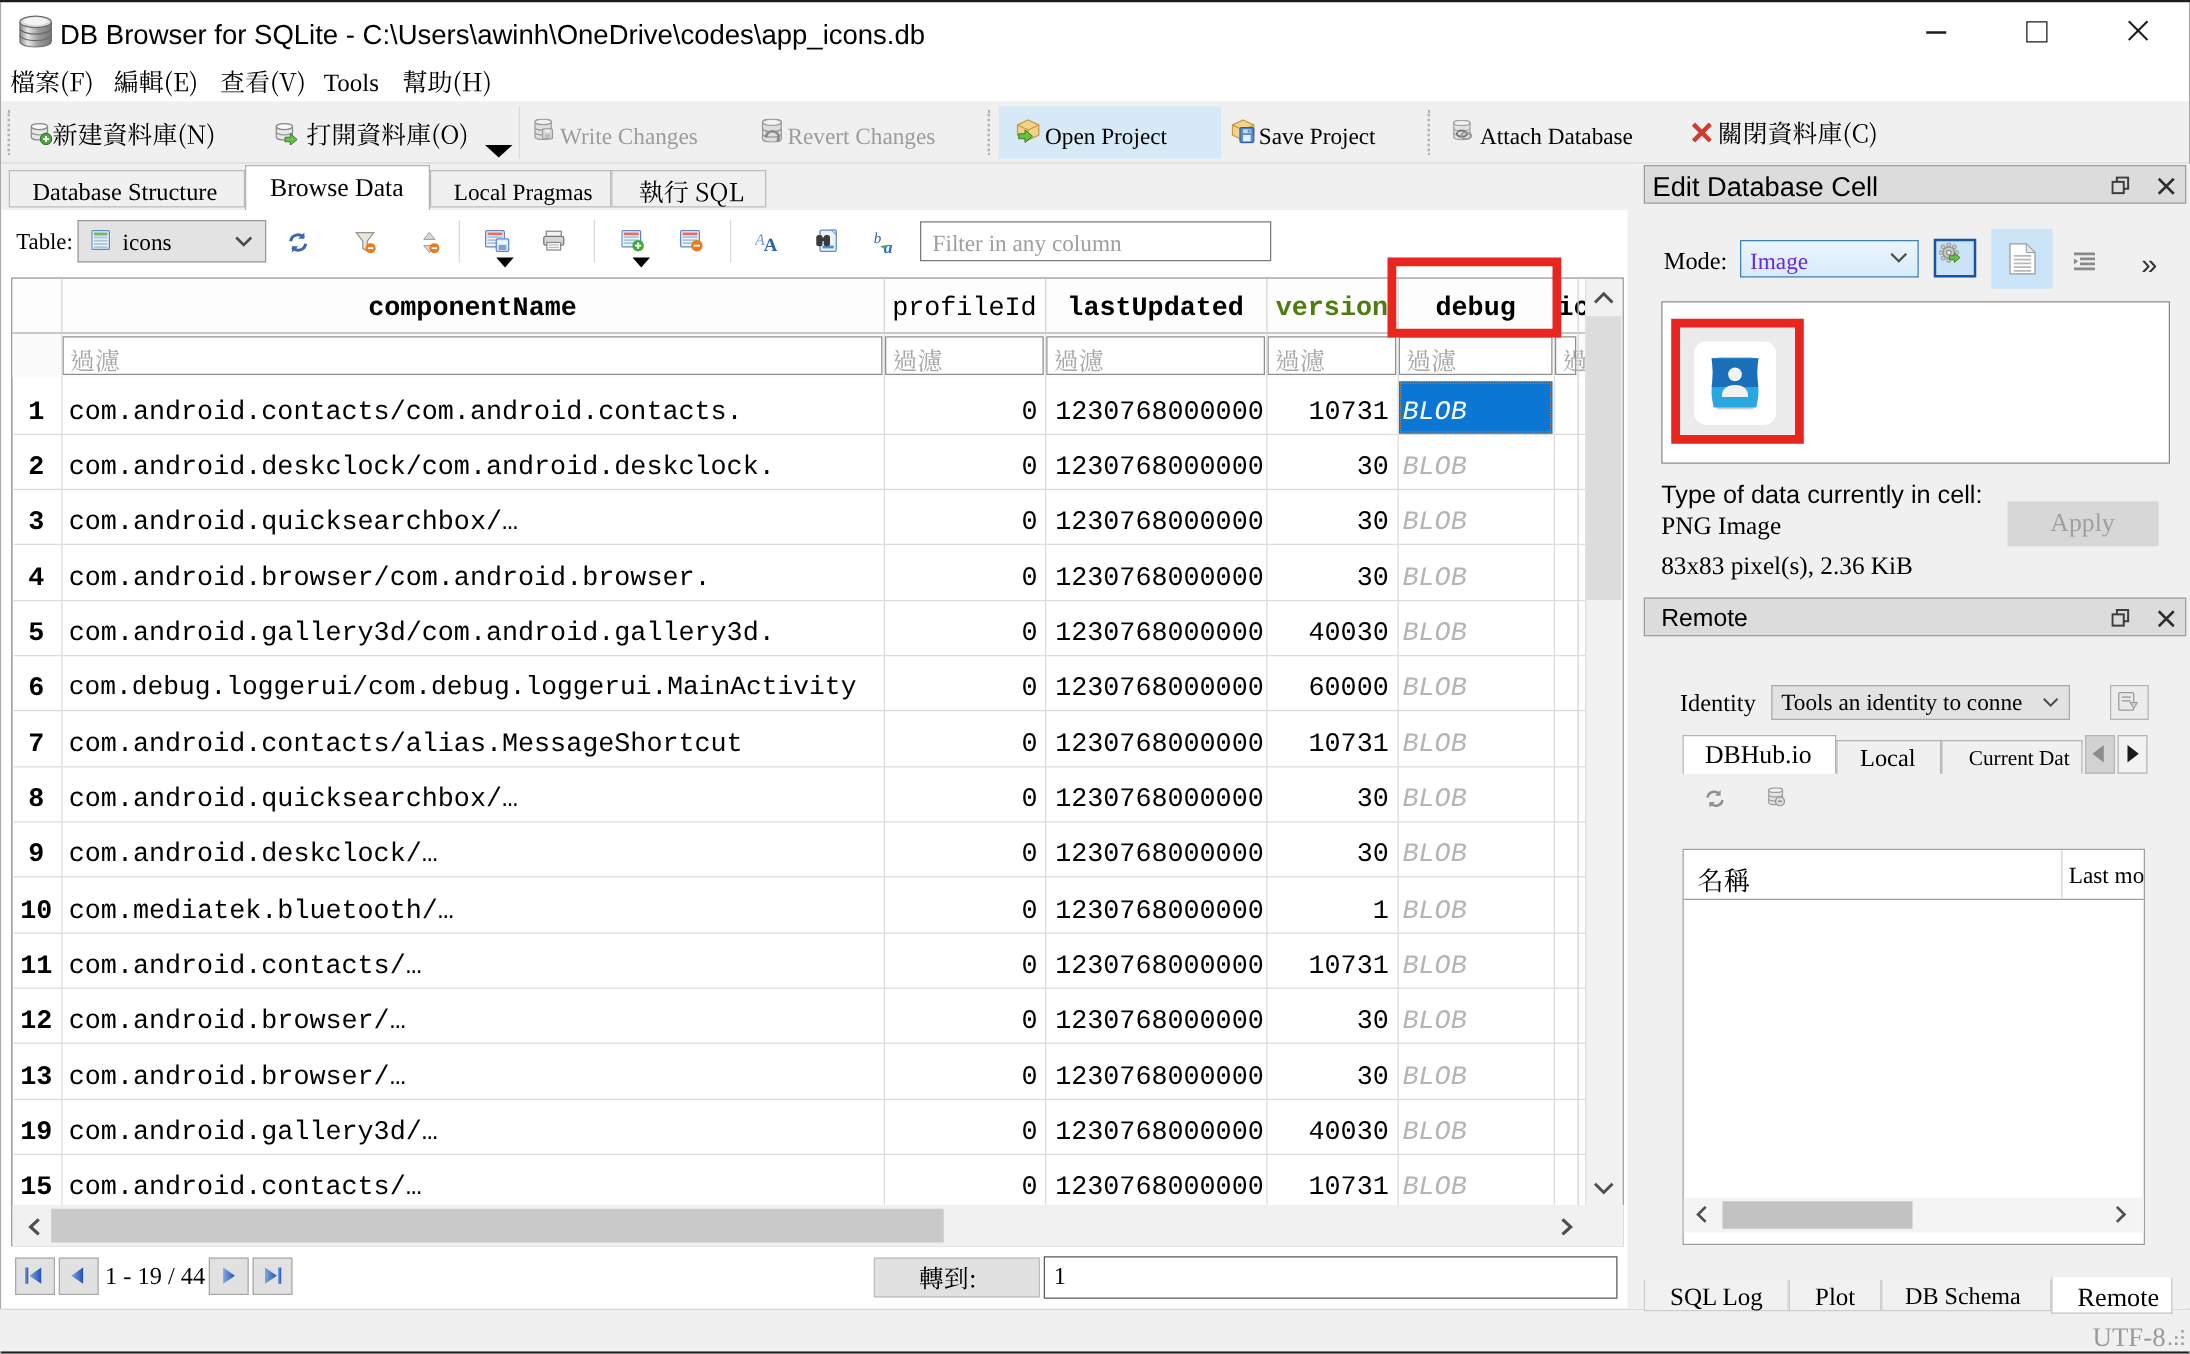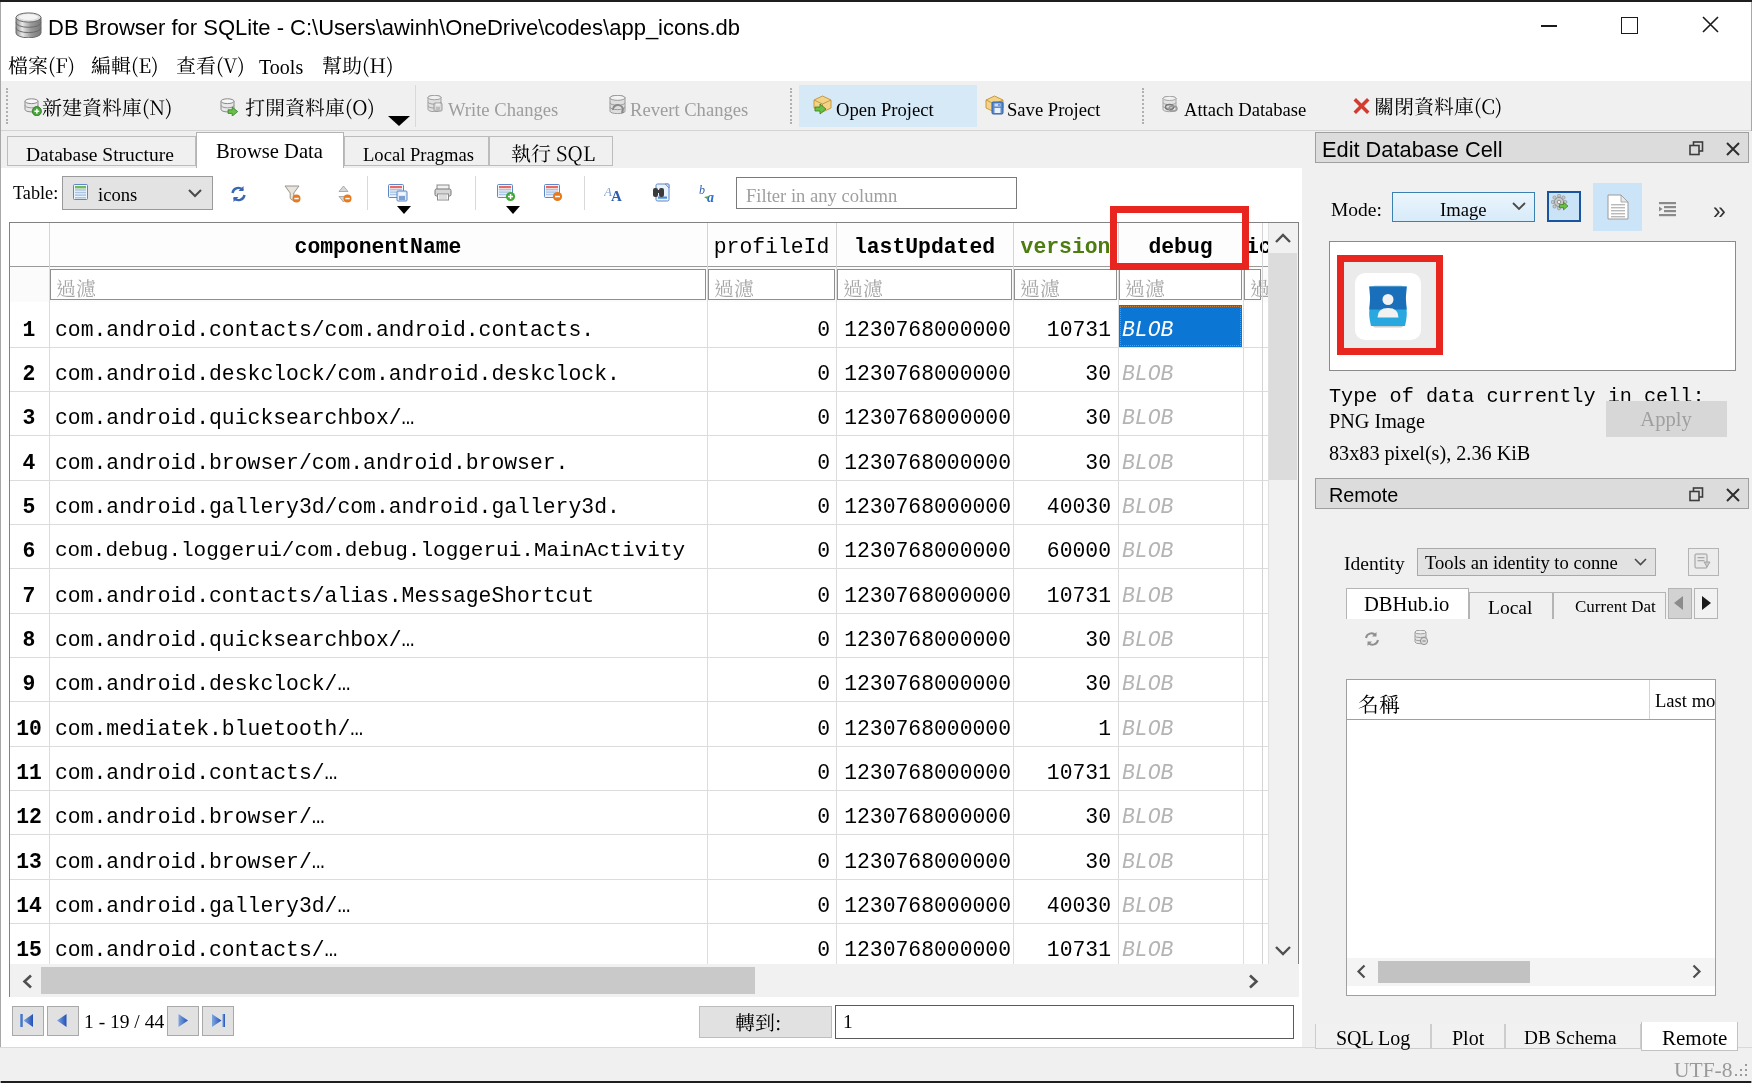--- a/index.html
+++ b/index.html
@@ -356,21 +356,21 @@
 <div style="position:absolute;left:1111px;top:805.23px;font-family:'Liberation Mono';font-size:21.4px;color:#000;font-weight:normal;line-height:1.15;white-space:pre;transform:translateX(-100%);">30</div>
 <div style="position:absolute;left:1122px;top:805.23px;font-family:'Liberation Mono';font-size:21.4px;color:#b4b4b4;font-weight:normal;line-height:1.15;white-space:pre;font-style:italic;">BLOB</div>
 <div style="position:absolute;left:10px;top:878.7900000000001px;width:1258px;height:1px;background:#dcdcdc"></div>
 <div style="position:absolute;left:29px;top:849.5600000000001px;font-family:'Liberation Mono';font-size:21.4px;color:#000;font-weight:bold;line-height:1.15;white-space:pre;transform:translateX(-50%);">13</div>
 <div style="position:absolute;left:55px;top:849.5600000000001px;font-family:'Liberation Mono';font-size:21.4px;color:#000;font-weight:normal;line-height:1.15;white-space:pre;">com.android.browser/…</div>
 <div style="position:absolute;left:830px;top:849.5600000000001px;font-family:'Liberation Mono';font-size:21.4px;color:#000;font-weight:normal;line-height:1.15;white-space:pre;transform:translateX(-100%);">0</div>
 <div style="position:absolute;left:1011px;top:849.5600000000001px;font-family:'Liberation Mono';font-size:21.4px;color:#000;font-weight:normal;line-height:1.15;white-space:pre;transform:translateX(-100%);">1230768000000</div>
 <div style="position:absolute;left:1111px;top:849.5600000000001px;font-family:'Liberation Mono';font-size:21.4px;color:#000;font-weight:normal;line-height:1.15;white-space:pre;transform:translateX(-100%);">30</div>
 <div style="position:absolute;left:1122px;top:849.5600000000001px;font-family:'Liberation Mono';font-size:21.4px;color:#b4b4b4;font-weight:normal;line-height:1.15;white-space:pre;font-style:italic;">BLOB</div>
 <div style="position:absolute;left:10px;top:923.12px;width:1258px;height:1px;background:#dcdcdc"></div>
-<div style="position:absolute;left:29px;top:893.89px;font-family:'Liberation Mono';font-size:21.4px;color:#000;font-weight:bold;line-height:1.15;white-space:pre;transform:translateX(-50%);">14</div>
+<div style="position:absolute;left:29px;top:893.89px;font-family:'Liberation Mono';font-size:21.4px;color:#000;font-weight:bold;line-height:1.15;white-space:pre;transform:translateX(-50%);">19</div>
 <div style="position:absolute;left:55px;top:893.89px;font-family:'Liberation Mono';font-size:21.4px;color:#000;font-weight:normal;line-height:1.15;white-space:pre;">com.android.gallery3d/…</div>
 <div style="position:absolute;left:830px;top:893.89px;font-family:'Liberation Mono';font-size:21.4px;color:#000;font-weight:normal;line-height:1.15;white-space:pre;transform:translateX(-100%);">0</div>
 <div style="position:absolute;left:1011px;top:893.89px;font-family:'Liberation Mono';font-size:21.4px;color:#000;font-weight:normal;line-height:1.15;white-space:pre;transform:translateX(-100%);">1230768000000</div>
 <div style="position:absolute;left:1111px;top:893.89px;font-family:'Liberation Mono';font-size:21.4px;color:#000;font-weight:normal;line-height:1.15;white-space:pre;transform:translateX(-100%);">40030</div>
 <div style="position:absolute;left:1122px;top:893.89px;font-family:'Liberation Mono';font-size:21.4px;color:#b4b4b4;font-weight:normal;line-height:1.15;white-space:pre;font-style:italic;">BLOB</div>
 <div style="position:absolute;left:10px;top:967.45px;width:1258px;height:1px;background:#dcdcdc"></div>
 <div style="position:absolute;left:29px;top:938.22px;font-family:'Liberation Mono';font-size:21.4px;color:#000;font-weight:bold;line-height:1.15;white-space:pre;transform:translateX(-50%);">15</div>
 <div style="position:absolute;left:55px;top:938.22px;font-family:'Liberation Mono';font-size:21.4px;color:#000;font-weight:normal;line-height:1.15;white-space:pre;">com.android.contacts/…</div>
 <div style="position:absolute;left:830px;top:938.22px;font-family:'Liberation Mono';font-size:21.4px;color:#000;font-weight:normal;line-height:1.15;white-space:pre;transform:translateX(-100%);">0</div>
 <div style="position:absolute;left:1011px;top:938.22px;font-family:'Liberation Mono';font-size:21.4px;color:#000;font-weight:normal;line-height:1.15;white-space:pre;transform:translateX(-100%);">1230768000000</div>
@@ -462,21 +462,21 @@
 <div style="position:absolute;left:1322px;top:137px;font-family:'Liberation Sans';font-size:21.8px;color:#000;font-weight:normal;line-height:1.15;white-space:pre;">Edit Database Cell</div>
 <div style="position:absolute;left:1689px;top:141px;line-height:0"><svg width="15" height="15" viewBox="0 0 15 15">
       <rect x="4.5" y="1" width="9" height="9" fill="none" stroke="#3d3d3d" stroke-width="1.6"></rect>
       <rect x="1" y="4.5" width="9" height="9" fill="#dcdcdc" stroke="#3d3d3d" stroke-width="1.6"></rect>
     </svg></div>
 <div style="position:absolute;left:1726px;top:142px;line-height:0"><svg width="14" height="14" viewBox="0 0 14 14">
       <path d="M1 1 L13 13 M13 1 L1 13" stroke="#2e2e2e" stroke-width="2"></path>
     </svg></div>
 <div style="position:absolute;left:1331px;top:199px;font-family:'Liberation Serif';font-size:19.5px;color:#000;font-weight:normal;line-height:1.15;white-space:pre;">Mode:</div>
 <div style="position:absolute;left:1392px;top:192px;width:143px;height:30px;background:linear-gradient(#ebf5fc,#d7ebf9);border:1px solid #3c7fb1"></div>
-<div style="position:absolute;left:1400px;top:199px;font-family:'Liberation Serif';font-size:18.6px;color:#000000;font-weight:normal;line-height:1.15;white-space:pre;margin-left:40px;">Image</div>
+<div style="position:absolute;left:1400px;top:199px;font-family:'Liberation Serif';font-size:18.6px;color:#6d28d9;font-weight:normal;line-height:1.15;white-space:pre;">Image</div>
 <svg style="position:absolute;left:1512px;top:202px" width="14" height="9">
     <path d="M1 1 l6 6 6-6" fill="none" stroke="#4a4a4a" stroke-width="1.8"></path>
   </svg>
 <div style="position:absolute;left:1547px;top:191px;width:34px;height:31px;background:#cbe3f6;border:2px solid #18559e"></div>
 <div style="position:absolute;left:1551px;top:194px;line-height:0"><svg width="18" height="17" viewBox="0 0 18 17">
       <circle cx="8" cy="8" r="4.6" fill="#c9c9c9" stroke="#8f8f8f"></circle>
       <circle cx="8" cy="8" r="1.8" fill="#f0f0f0" stroke="#8f8f8f"></circle>
       <circle cx="14.3" cy="8.0" r="1.6" fill="#c9c9c9" stroke="#8f8f8f" stroke-width="0.7"></circle>
       <circle cx="12.5" cy="12.5" r="1.6" fill="#c9c9c9" stroke="#8f8f8f" stroke-width="0.7"></circle>
       <circle cx="8.0" cy="14.3" r="1.6" fill="#c9c9c9" stroke="#8f8f8f" stroke-width="0.7"></circle>
@@ -509,21 +509,21 @@
 <div style="position:absolute;left:1337px;top:255px;width:106px;height:100px;border:7px solid #e8251f;background:#ebebeb"></div>
 <div style="position:absolute;left:1355px;top:273px;line-height:0"><svg width="66" height="67" viewBox="0 0 66 67">
       <rect x="0" y="0" width="66" height="67" rx="10" fill="#fff"></rect>
 <rect x="18" y="12.5" width="30" height="4" rx="2" fill="#cfcfcf"></rect>
 <rect x="18" y="50.5" width="30" height="4" rx="2" fill="#cfcfcf"></rect>
 <path d="M14.5 13.5 h37 q-1.8 11 0 22.5 q1.0 6.5 -1.5 17 h-34 q-2.5-10.5 -1.5-17 q1.8-11.5 0-22.5 z" fill="#29a8e0"></path>
 <path d="M14.2 13.5 h37.6 q-1.9 11.5 -0.1 23 l-37.4 0 q1.7-11.5 -0.1-23 z" fill="#1a6fba"></path>
 <circle cx="33" cy="26.5" r="5.5" fill="#f2f2f2"></circle>
 <path d="M22.5 44.5 q0-9.5 10.5-9.5 q10.5 0 10.5 9.5 z" fill="#f2f2f2"></path>
     </svg></div>
-<div style="position:absolute;left:1329px;top:385px;font-family:Liberation Mono, monospace;font-size:20.2px;color:#000;font-weight:normal;line-height:1.15;white-space:pre;">Type of data currently in cell:</div>
+<div style="position:absolute;left:1329px;top:385px;font-family:Liberation Sans, sans-serif;font-size:20.2px;color:#000;font-weight:normal;line-height:1.15;white-space:pre;">Type of data currently in cell:</div>
 <div style="position:absolute;left:1329px;top:410px;font-family:'Liberation Serif';font-size:20.2px;color:#000;font-weight:normal;line-height:1.15;white-space:pre;">PNG Image</div>
 <div style="position:absolute;left:1606px;top:401px;width:121px;height:36px;background:#d7d7d7"></div>
 <div style="position:absolute;left:1666px;top:408px;font-family:'Liberation Serif';font-size:20.6px;color:#9f9f9f;font-weight:normal;line-height:1.15;white-space:pre;transform:translateX(-50%);">Apply</div>
 <div style="position:absolute;left:1329px;top:442px;font-family:'Liberation Serif';font-size:20.2px;color:#000;font-weight:normal;line-height:1.15;white-space:pre;">83x83 pixel(s), 2.36 KiB</div>
 <div style="position:absolute;left:1315px;top:478px;width:434px;height:31px;background:#dcdcdc;border:1px solid #9f9f9f"></div>
 <div style="position:absolute;left:1329px;top:484px;font-family:'Liberation Sans';font-size:19.8px;color:#000;font-weight:normal;line-height:1.15;white-space:pre;">Remote</div>
 <div style="position:absolute;left:1689px;top:487px;line-height:0"><svg width="15" height="15" viewBox="0 0 15 15">
       <rect x="4.5" y="1" width="9" height="9" fill="none" stroke="#3d3d3d" stroke-width="1.6"></rect>
       <rect x="1" y="4.5" width="9" height="9" fill="#dcdcdc" stroke="#3d3d3d" stroke-width="1.6"></rect>
     </svg></div>

